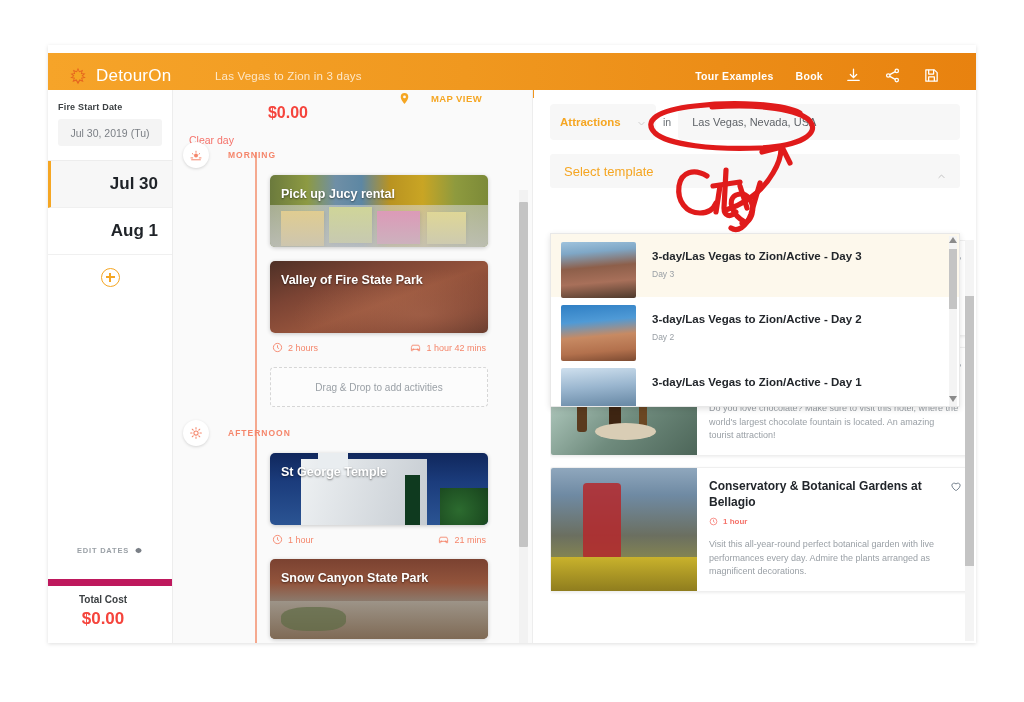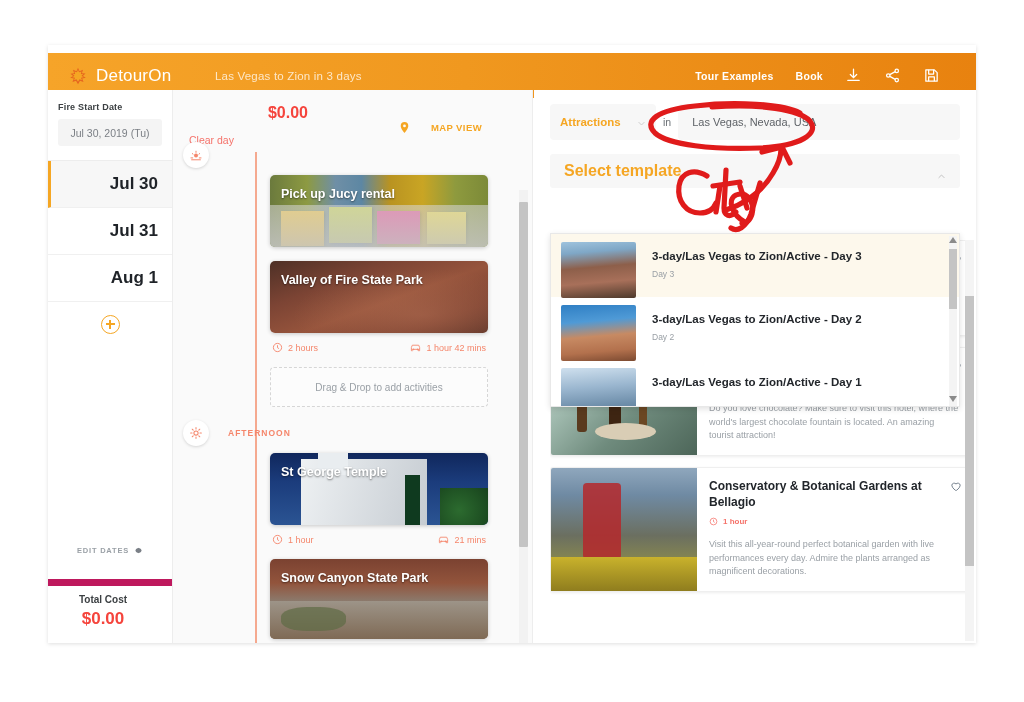--- a/index.html
+++ b/index.html
@@ -76,21 +76,21 @@
   .itinerary {
     position:absolute; left:125px; top:45px; width:360px; height:553px;
     background:#fafafa; border-right:1px solid #ededed; overflow:hidden;
   }
   .itin-top { position:relative; height:55px; }
   .itin-cost{
     position:absolute; left:0; top:14px; width:230px; text-align:center;
     font-size:16px; font-weight:bold; color:#f5443c;
   }
   .map-view{
-    position:absolute; right:50px; top:31px; display:flex; align-items:center; gap:20px;
+    position:absolute; right:50px; top:2px; display:flex; align-items:center; gap:20px;
     color:#f5a623; font-size:9.5px; font-weight:bold; letter-spacing:.4px;
   }
   .pin { width:13px; height:13px; }
   .clear-day{
     position:absolute; left:16px; top:44px; font-size:10.5px; color:#f5726a;
   }
   .timeline { position:absolute; left:82px; top:62px; bottom:0; width:1.5px; background:#f5a98f; }
   .period { position:relative; height:26px; margin-left:55px; }
   .period-badge{
     position:absolute; left:-45px; top:-3px; width:26px; height:26px; border-radius:50%;
@@ -138,21 +138,21 @@
   .chev{ width:9px; height:9px; }
   .in-label{ font-size:10.5px; color:#6b7075; }
   .loc-input{
     flex:1; height:36px; background:#f7f7f7; border-radius:4px;
     display:flex; align-items:center; padding:0 14px; font-size:11px; color:#5f6368;
   }
   .template-bar{
     margin:14px 16px 0 16px; height:34px; background:#f7f7f7; border-radius:3px;
     display:flex; align-items:center; justify-content:space-between; padding:0 14px;
   }
-  .template-label{ color:#f5a623; font-size:16px; font-weight:bold; }
+  .template-label{ color:#f5a623; font-size:13px; font-weight:normal; }
   .template-list{
     position:absolute; left:16px; top:143px; width:410px; height:174px;
     background:#fff; border:1px solid #e8e8e8; box-shadow:0 2px 6px rgba(0,0,0,.12);
     overflow:hidden; z-index:6;
   }
   .tpl-item{ display:flex; gap:16px; height:63px; padding:8px 10px; align-items:flex-start;}
   .tpl-item.sel{ background:#fdf8ec; }
   .tpl-thumb{ width:75px; height:56px; border-radius:2px; flex:0 0 auto;}
   .tpl-title{ font-size:11.5px; font-weight:bold; color:#22262b; padding-top:8px;}
   .tpl-sub{ font-size:8.5px; color:#9aa0a6; padding-top:7px;}
@@ -217,21 +217,20 @@
     </div>
   </div>
 
   <div class="sidebar">
     <div class="trip-date-box">
       <div class="trip-date-label">Fire Start Date</div>
       <div class="trip-date-input">Jul 30, 2019 (Tu)</div>
     </div>
     <div class="day-list">
       <div class="day-item active">Jul 30</div>
-      <div class="day-item">Jul 31</div>
       <div class="day-item">Aug 1</div>
       <div class="add-day">
         <span class="plus-circle"></span>
       </div>
     </div>
     <div class="edit-dates">
       <span>EDIT DATES</span>
       <span class="gear">
         <svg viewBox="0 0 24 24" fill="#7b8087">
             <path d="M12 8.4a3.6 3.6 0 100 7.2 3.6 3.6 0 000-7.2zm9 3.6l-2-1.2.3-2.3-2.2-.9-1.3-1.9-2.2.6L12 4.8l-1.6 1.5-2.2-.6L6.9 7.6l-2.2.9.3 2.3L3 12l2 1.2-.3 2.3 2.2.9 1.3 1.9 2.2-.6L12 19.2l1.6-1.5 2.2.6 1.3-1.9 2.2-.9-.3-2.3z"></path>
@@ -260,20 +259,21 @@
 
     <div class="timeline"></div>
 
     <div class="period">
       <span class="period-badge">
         <svg viewBox="0 0 24 24" width="14" height="14" fill="none" stroke="#f5866b" stroke-width="1.7" stroke-linecap="round">
           <circle cx="12" cy="13" r="3.4" fill="#f5866b" stroke="none"></circle>
           <path d="M12 5.5v2M5.6 9.4l1.4 1.4M18.4 9.4L17 10.8M3.4 17h3M17.6 17h3M4.5 20.2h15"></path>
         </svg>
       </span>
+      <div class="period-label">MORNING</div>
     </div>
 
     <div class="card" style="margin-top:4px;">
       <div class="card-img" style="background:
           linear-gradient(90deg,#6b7a3d 0%,#8d9a42 17%,#6f8fa6 30%,#5d87a3 42%,#b99321 55%,#c9a524 70%,#8e9a3e 85%,#7c8a38 100%)">
         <div style="position:absolute;left:5%;top:50%;width:20%;height:48%;background:#f2c230;box-shadow:1px 1px 3px rgba(0,0,0,.25);"></div>
         <div style="position:absolute;left:27%;top:45%;width:20%;height:50%;background:#c7d44a;box-shadow:1px 1px 3px rgba(0,0,0,.25);"></div>
         <div style="position:absolute;left:49%;top:50%;width:20%;height:46%;background:#e8478f;box-shadow:1px 1px 3px rgba(0,0,0,.25);"></div>
         <div style="position:absolute;left:72%;top:52%;width:18%;height:44%;background:#f0dc3c;box-shadow:1px 1px 3px rgba(0,0,0,.25);"></div>
         <div style="position:absolute;left:0;top:42%;width:100%;height:58%;background:linear-gradient(180deg,rgba(215,215,215,.55),rgba(198,198,198,.85));"></div>

